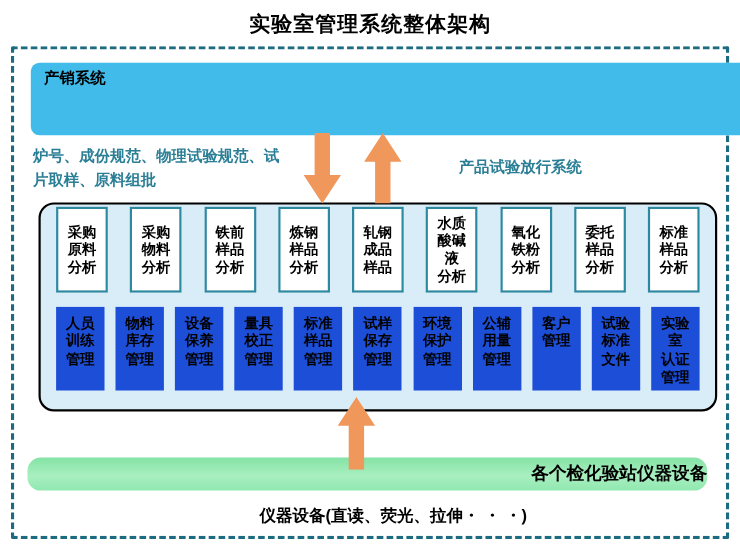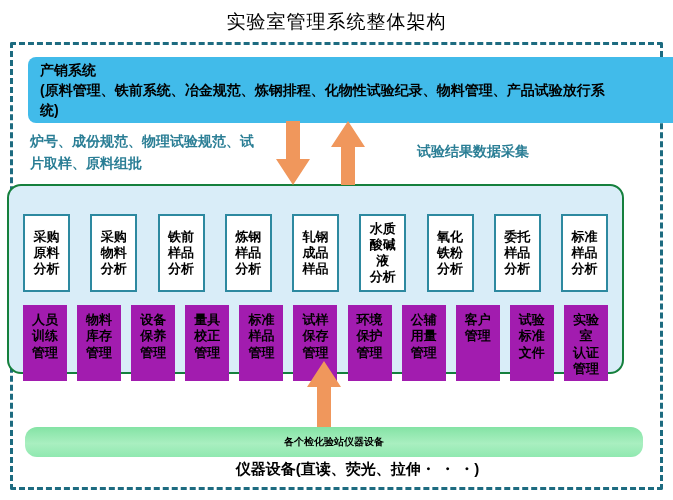--- a/index.html
+++ b/index.html
@@ -3,21 +3,21 @@
 <meta charset="utf-8">
 <style>
   * { margin:0; padding:0; box-sizing:border-box; }
   body { background:#fff; }
   .canvas {
     position:relative; width:673px; height:500px; background:#ffffff;
     font-family:"Liberation Sans", sans-serif; color:#000; overflow:hidden;
   }
   .title {
     position:absolute; top:9px; left:0; right:0; text-align:center;
-    font-size:19px; font-weight:normal; letter-spacing:1px;
+    font-size:19px; font-weight:bold; letter-spacing:1px;
   }
   .dashed-frame {
     position:absolute; left:10px; top:42px; width:653px; height:448px;
     border:3px dashed #1d6b80; border-radius:2px;
   }
   .top-box {
     position:absolute; left:28px; top:57px; width:670px; height:66px;
     background:#41bbea; border-radius:8px; padding:3px 12px;
     font-size:14px; font-weight:600; line-height:20px;
   }
@@ -27,73 +27,72 @@
   }
   .ann-left  { left:30px;  top:131px; width:226px; }
   .ann-right { left:417px; top:141px; }
   .ann-bottom{ left:352px; top:389px; }
   .arrow { position:absolute; z-index:5; }
   .arrow svg { display:block; }
   .arrow-down-1 { left:276px; top:121px; }
   .arrow-up-1   { left:331px; top:121px; }
   .arrow-up-2   { left:307px; top:361px; }
   .panel {
-    position:absolute; left:7px; top:184px; width:617px; height:190px;
-    background:#d9edf8; border:2px solid #15803d; border-radius:14px;
-    padding:28px 14px 0 14px;
+    position:absolute; left:35px; top:184px; width:617px; height:190px;
+    background:#d9edf8; border:2px solid #000000; border-radius:14px;
+    padding:2px 14px 0 14px;
   }
   .row-analysis { display:flex; justify-content:space-between; height:78px; }
   .analysis-box {
     width:47px; background:#ffffff; border:2px solid #2d89a0;
     display:flex; align-items:center; justify-content:center; text-align:center;
     font-size:13px; font-weight:600; line-height:1.22; white-space:pre-line;
   }
   .row-management { display:flex; justify-content:space-between; height:76px; margin-top:13px; }
   .management-box {
-    width:44px; background:#a21caf; padding-top:7px; text-align:center;
+    width:44px; background:#1d4ed8; padding-top:7px; text-align:center;
     font-size:13px; font-weight:600; line-height:1.25; white-space:pre-line;
   }
   .stations-box {
-    position:absolute; left:25px; top:427px; width:618px; height:30px;
+    position:absolute; left:25px; top:416px; width:618px; height:30px;
     background:linear-gradient(180deg,#84e3a5 0%, #a9efc0 55%, #90e8b0 100%);
-    border-radius:12px; text-align:center; line-height:30px;
-    font-size:10px; font-weight:600;
+    border-radius:12px; text-align:right; line-height:30px;
+    font-size:16px; font-weight:600;
   }
   .caption {
     position:absolute; left:0; right:0; top:460px; text-align:center;
     font-size:15px; font-weight:600;margin-left:42px;
   }
 </style>
 </head>
 <body>
 
 <div class="canvas">
 
   <div class="title">实验室管理系统整体架构</div>
 
   <div class="dashed-frame"></div>
 
   <div class="top-box">
     <span>产销系统</span>
-    <span class="detail">(原料管理、铁前系统、冶金规范、炼钢排程、化物性试验纪录、物料管理、产品试验放行系统)</span>
   </div>
 
   <div class="arrow arrow-down-1">
     <svg width="34" height="64" viewBox="0 0 34 64">
       <path d="M10 0 H24 V38 H34 L17 64 L0 38 H10 Z" fill="#f0975c"></path>
     </svg>
   </div>
   <div class="arrow arrow-up-1">
     <svg width="34" height="64" viewBox="0 0 34 64">
       <path d="M10 64 V26 H0 L17 0 L34 26 H24 V64 Z" fill="#f0975c"></path>
     </svg>
   </div>
 
   <div class="annotation ann-left">炉号、成份规范、物理试验规范、试片取样、原料组批</div>
-  <div class="annotation ann-right">试验结果数据采集</div>
+  <div class="annotation ann-right">产品试验放行系统</div>
 
   <div class="panel">
     <div class="row-analysis">
         <div class="analysis-box">采购
 原料
 分析</div>
         <div class="analysis-box">采购
 物料
 分析</div>
         <div class="analysis-box">铁前

